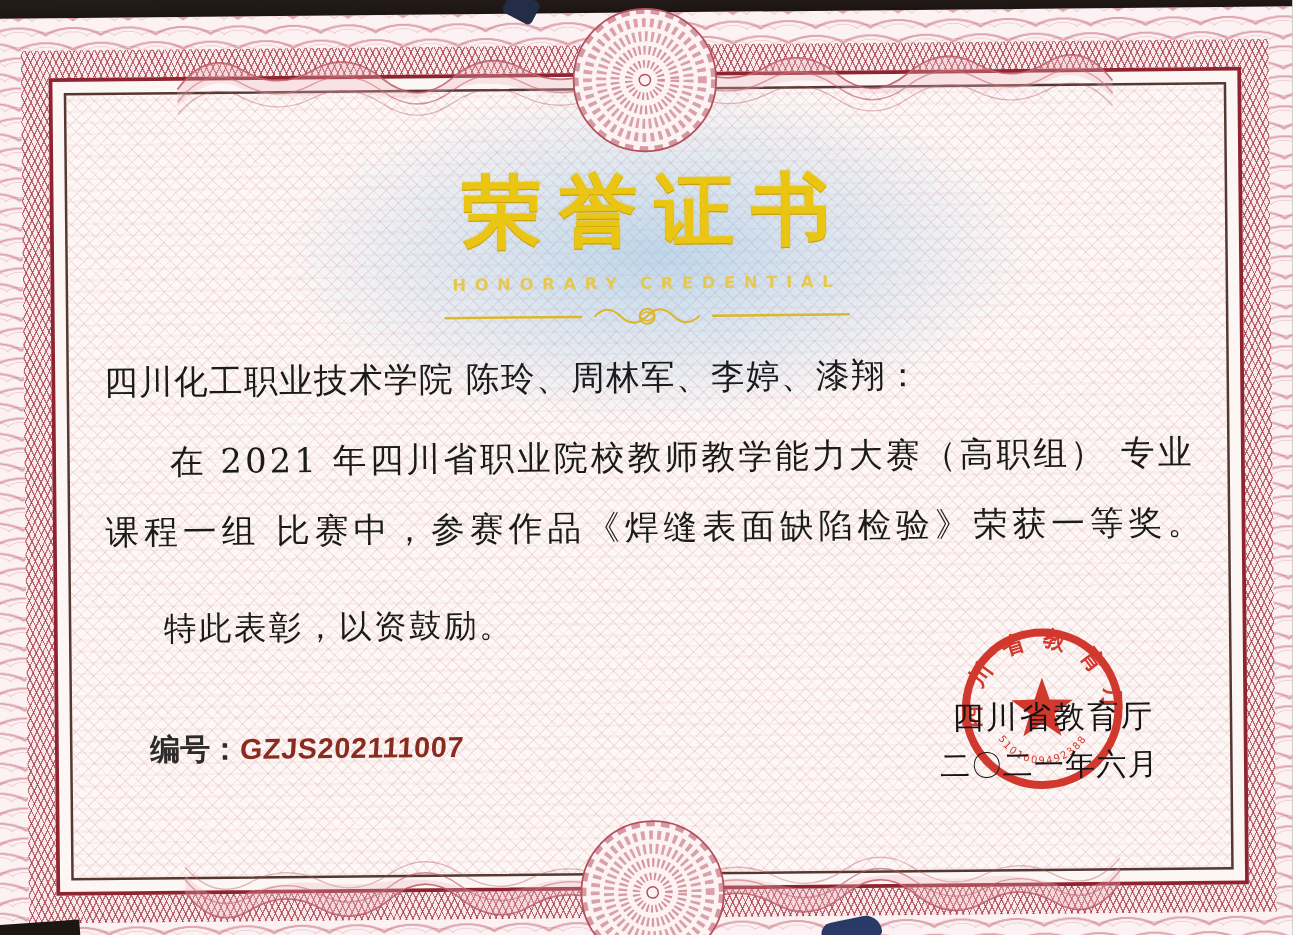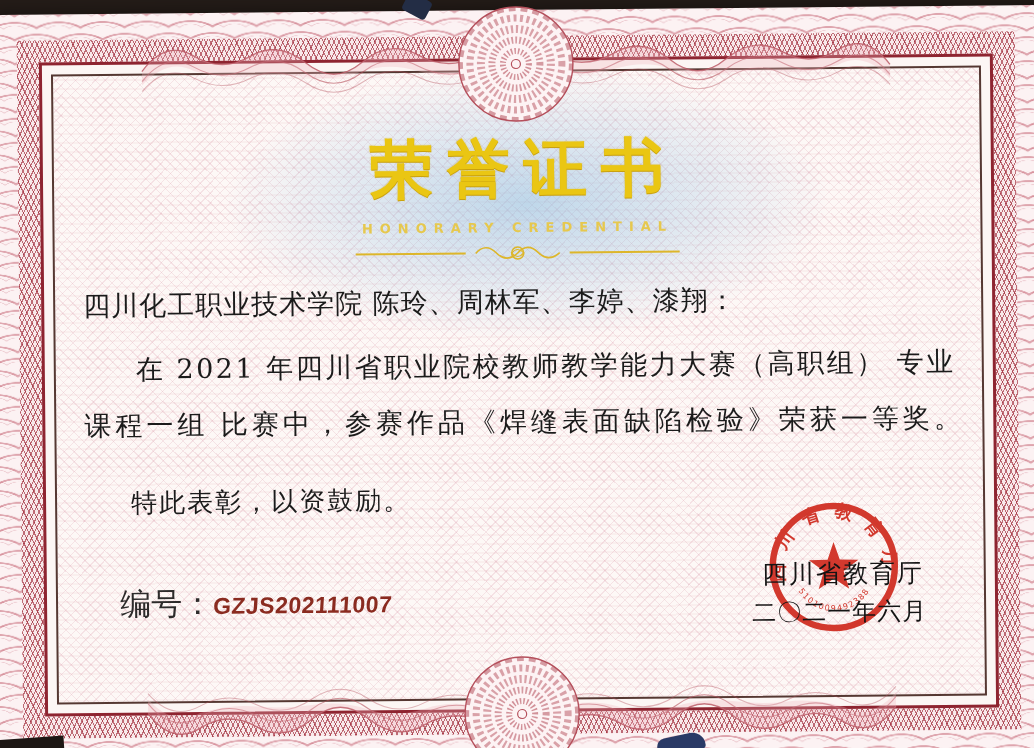--- a/index.html
+++ b/index.html
@@ -63,21 +63,21 @@
   }
   .flourish{position:absolute;top:168px;left:50%;margin-left:-170px;z-index:8;}
 
   .bodytext{position:absolute;color:#1b1b1b;font-family:"DejaVu Serif","Liberation Serif",serif;z-index:8;white-space:nowrap;}
   .line1{top:212px;left:28px;font-size:27px;letter-spacing:1px;}
   .line2{top:276px;left:28px;font-size:27px;letter-spacing:2.5px;padding-left:52px;}
   .line3{top:332px;left:28px;font-size:27px;letter-spacing:4px;}
   .commend{top:410px;left:74px;font-size:26px;letter-spacing:2px;}
 
   .serial{position:absolute;top:508px;left:62px;z-index:8;white-space:nowrap;}
-  .serial-label{font-size:31px;font-weight:normal;color:#2d2b2b;font-family:"DejaVu Serif","Liberation Serif",serif;}
+  .serial-label{font-size:24px;font-weight:bold;color:#2d2b2b;font-family:"DejaVu Serif","Liberation Serif",serif;}
   .serial-number{font-size:23px;font-weight:bold;color:#8a2b20;font-family:"Liberation Sans","DejaVu Sans",sans-serif;letter-spacing:.5px;transform:skewX(-4deg);display:inline-block;}
 
   .issuer{position:absolute;top:488px;left:704px;font-size:25px;color:#141414;letter-spacing:2px;z-index:9;font-family:"DejaVu Serif","Liberation Serif",serif;white-space:nowrap;}
   .date{position:absolute;top:527px;left:694px;font-size:24px;color:#141414;letter-spacing:1px;z-index:9;font-family:"DejaVu Serif","Liberation Serif",serif;white-space:nowrap;}
 
   .sealwrap{position:absolute;top:428px;left:706px;width:140px;height:140px;z-index:7;opacity:.93;}
 
   
   .obj-top{position:absolute;left:404px;top:-4px;width:26px;height:20px;background:#232d45;border-radius:4px;transform:rotate(28deg);z-index:20;}
   .obj-blue{position:absolute;left:657px;top:735px;width:48px;height:18px;background:#2a3a66;border-radius:9px 14px 4px 10px;transform:rotate(-12deg);z-index:20;}

